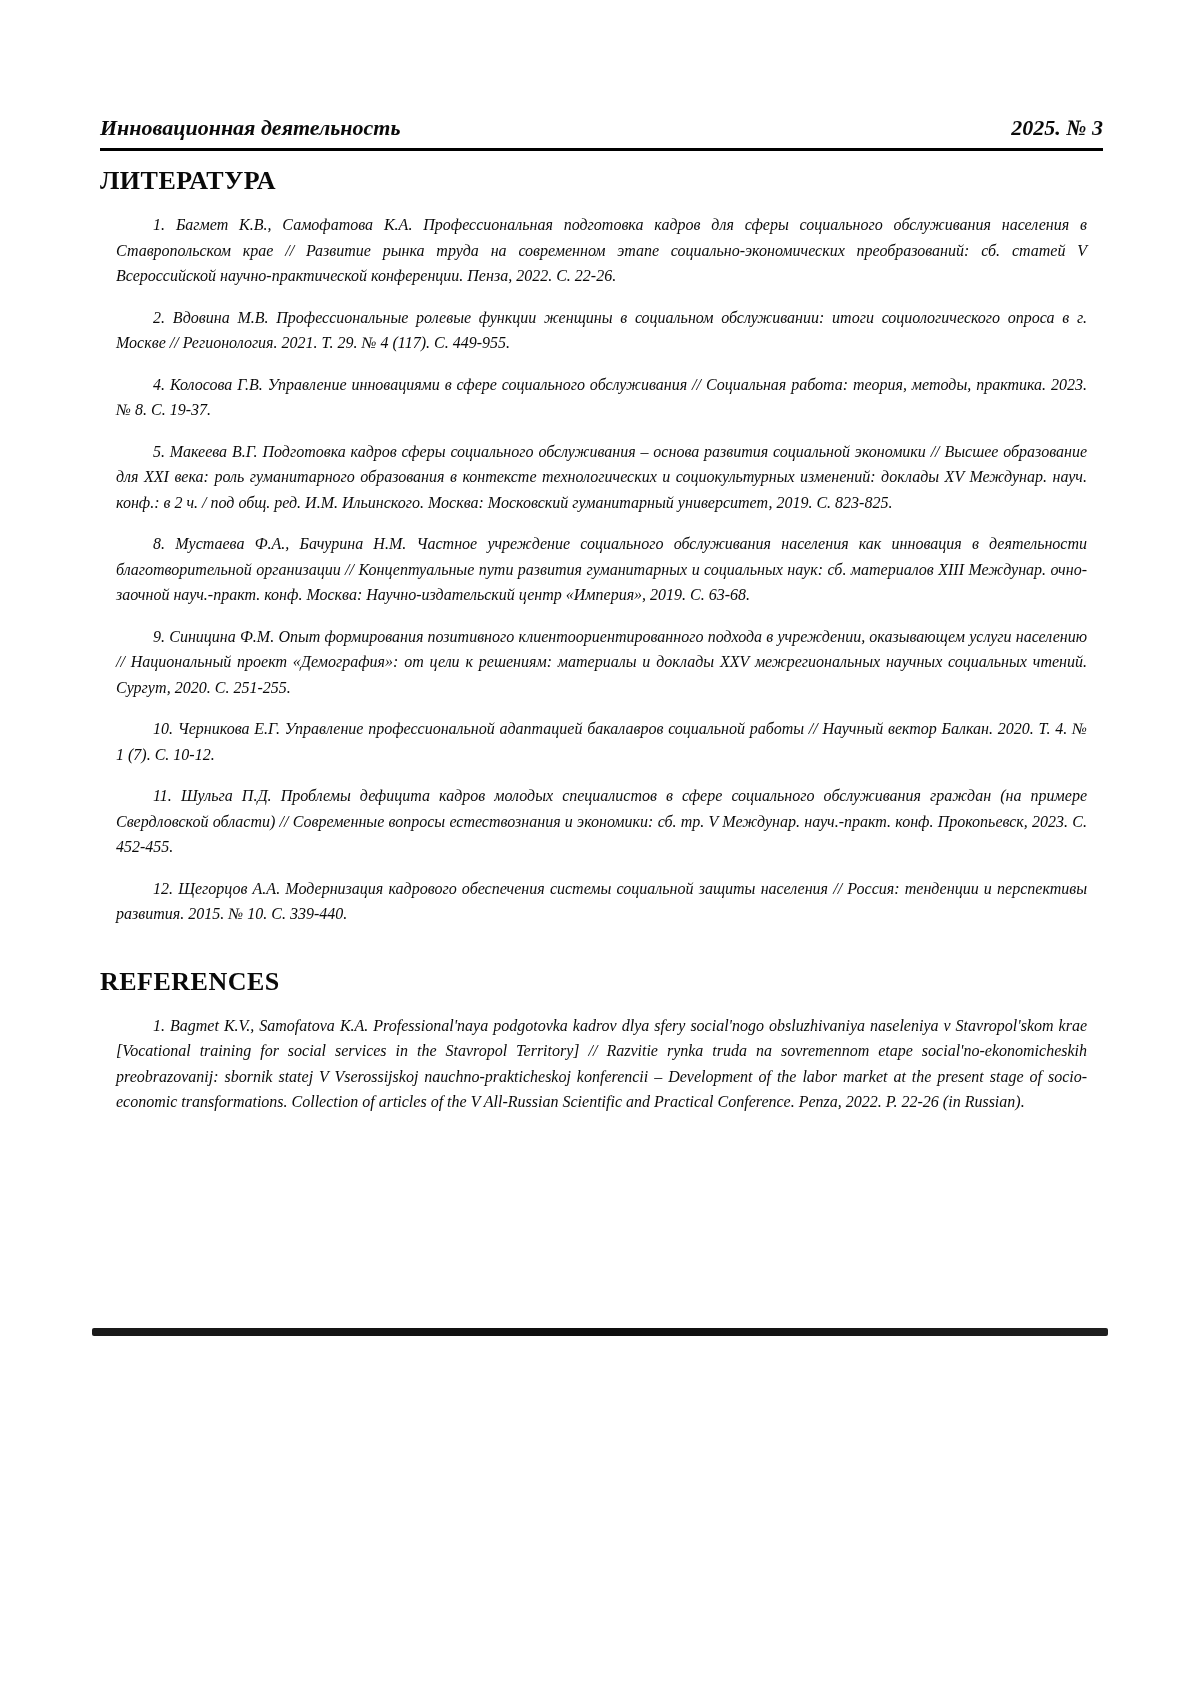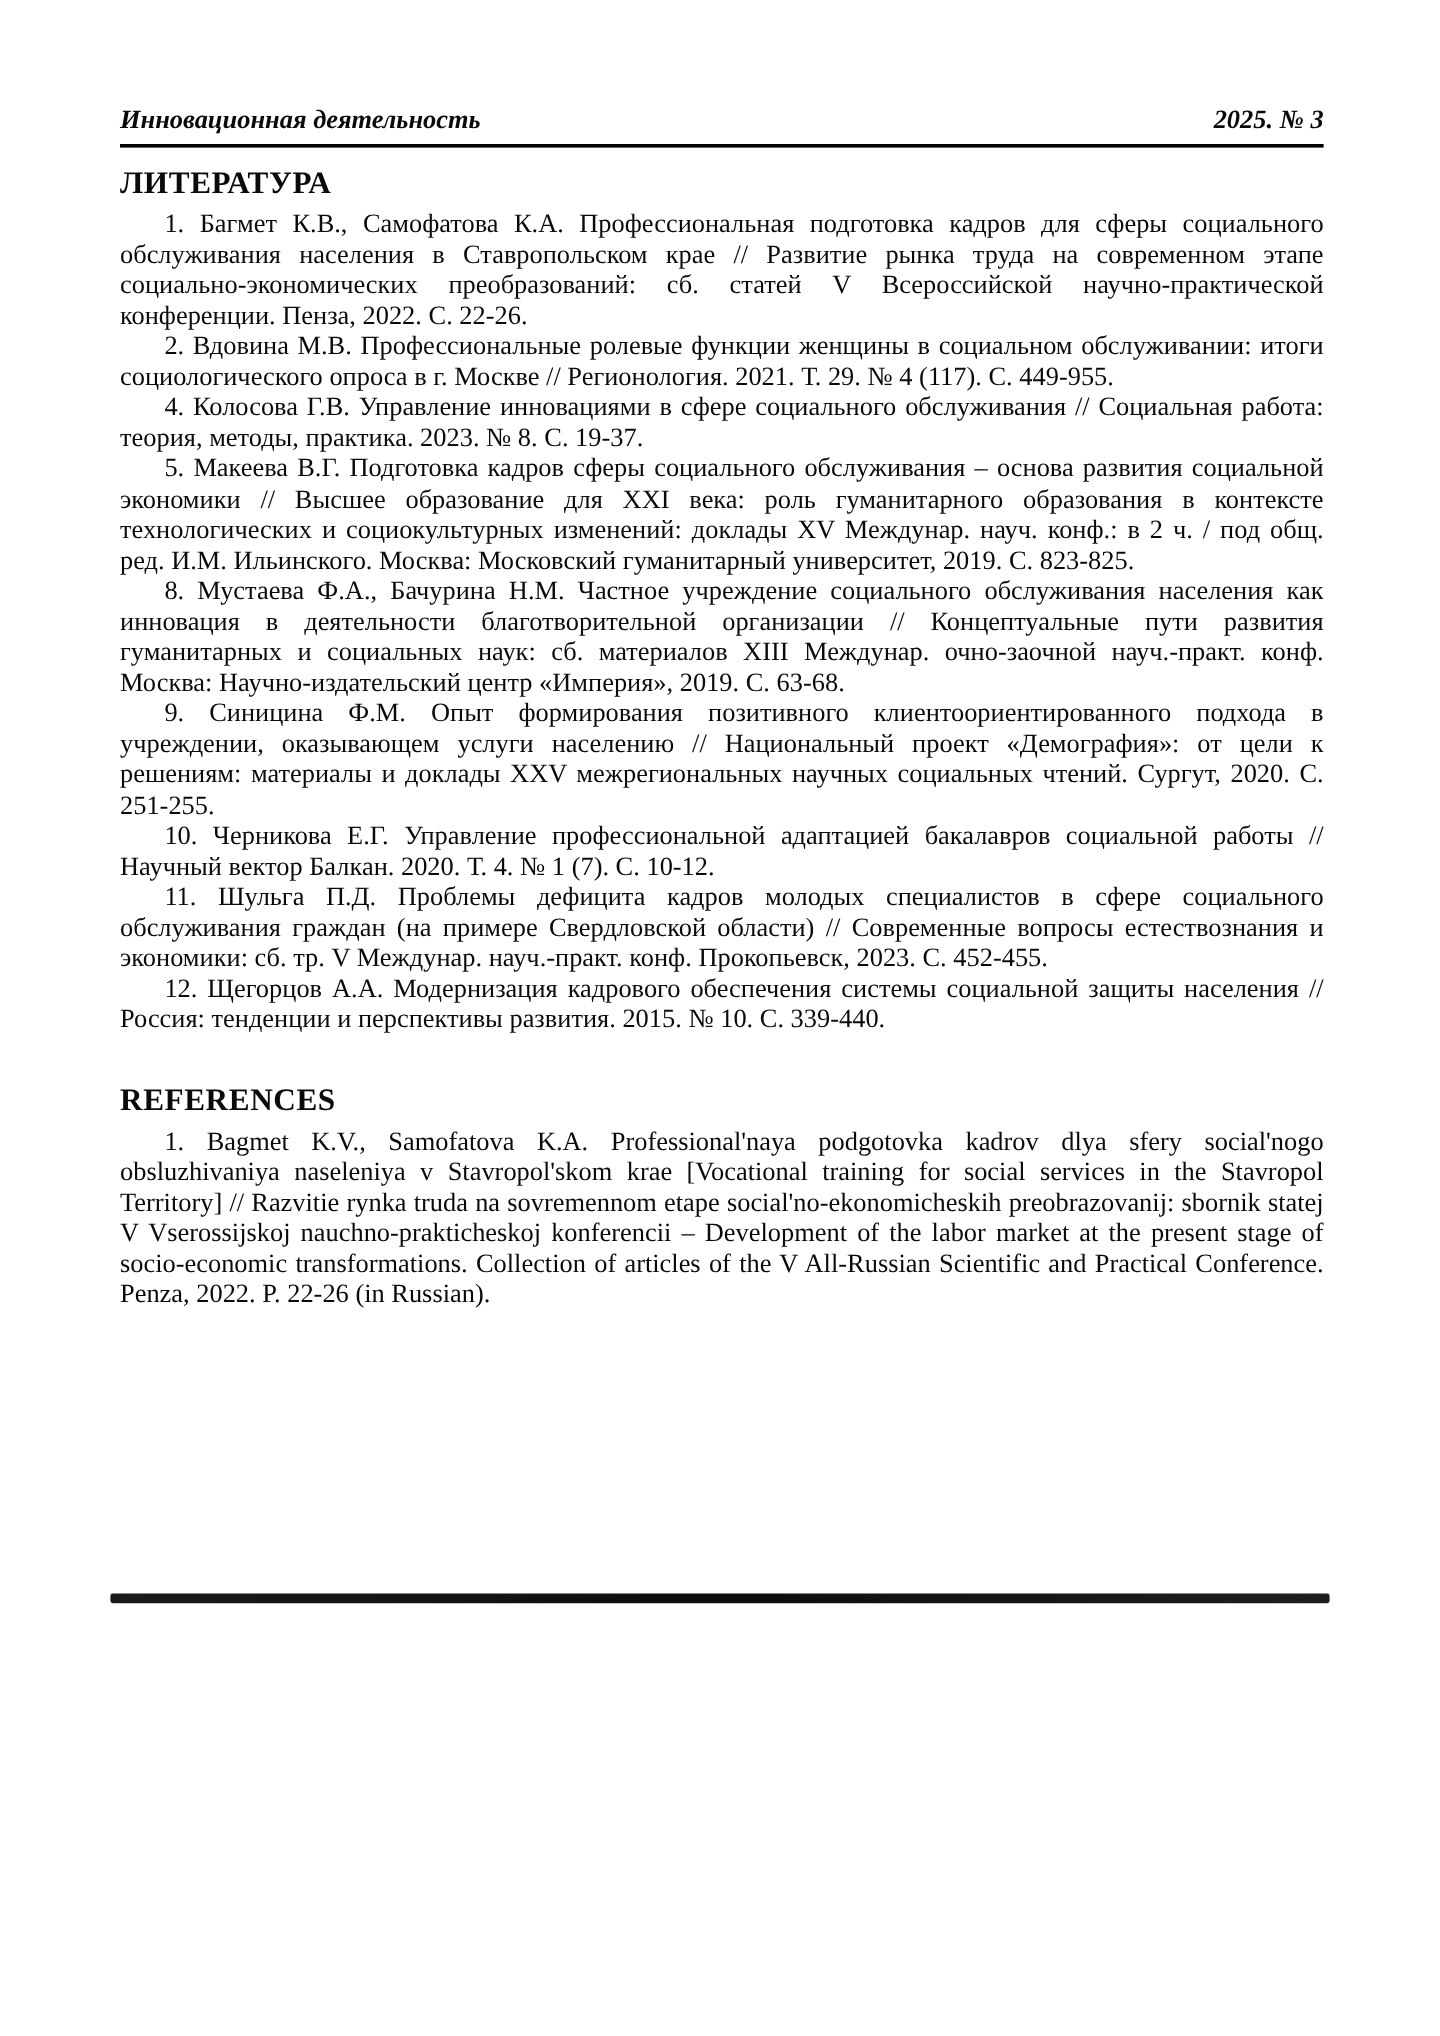--- a/index.html
+++ b/index.html
@@ -3,21 +3,21 @@
 <meta charset="utf-8">
 <style>
   * { box-sizing: border-box; }
   html, body { margin: 0; padding: 0; background: #ffffff; }
   .page {
     width: 1200px;
     height: 1338px;
     margin: 0 auto;
     background: #ffffff;
     position: relative;
-    padding: 88px 97px 0 100px;
+    padding: 116px 97px 0 100px;
     font-family: "Liberation Serif", serif;
     color: #0a0a0a;
     overflow: hidden;
   }
   .page-header {
     display: flex;
     justify-content: space-between;
     align-items: baseline;
     font-weight: 700;
     font-style: italic;
@@ -31,24 +31,25 @@
   }
   .section-title {
     text-align: left;
     font-weight: 700;
     font-style: normal;
     font-size: 26px;
     margin: 15px 0 5px 0;
     letter-spacing: 0.5px;
   }
   .refs p {
-    margin: 0;
+    margin: 16px;
     text-align: justify;
     text-indent: 37px;
-    font-size: 22px;
+    font-style: italic;
+    font-size: 16px;
     line-height: 25.5px;
   }
   .references-title {
     margin-top: 40px;
     margin-bottom: 6px;
   }
   .page-footer {
     position: absolute;
     left: 100px;
     right: 97px;

